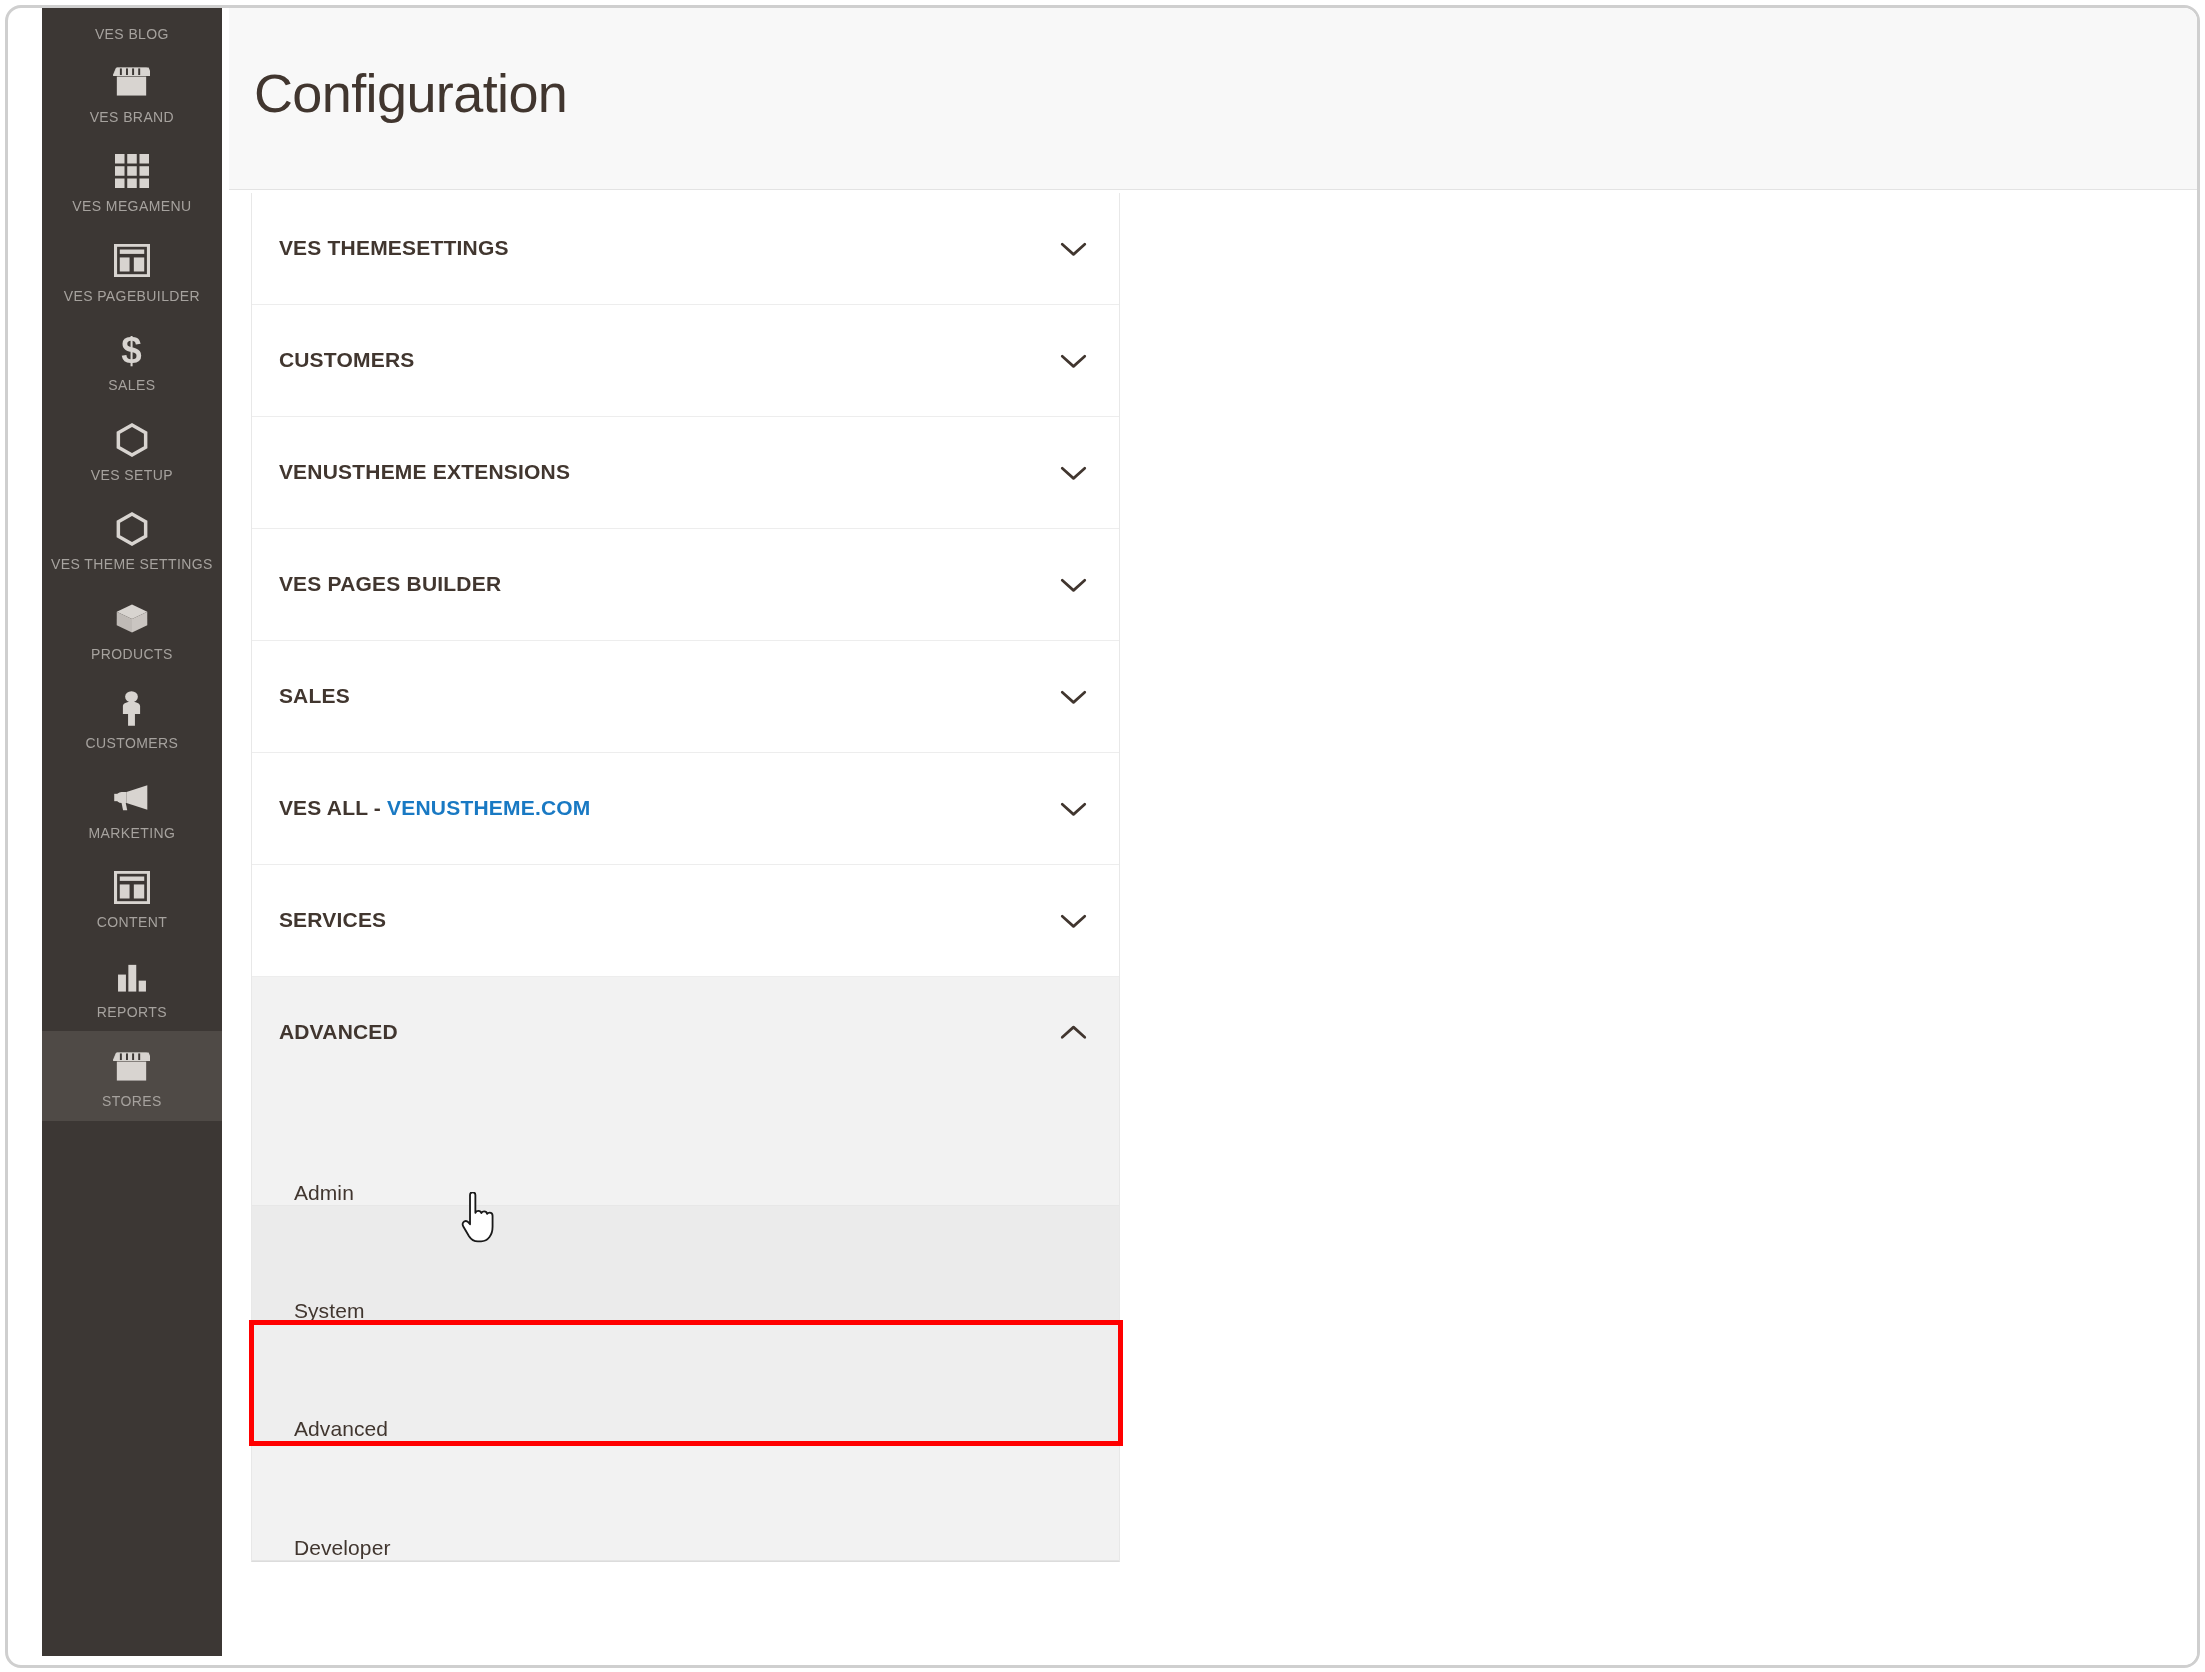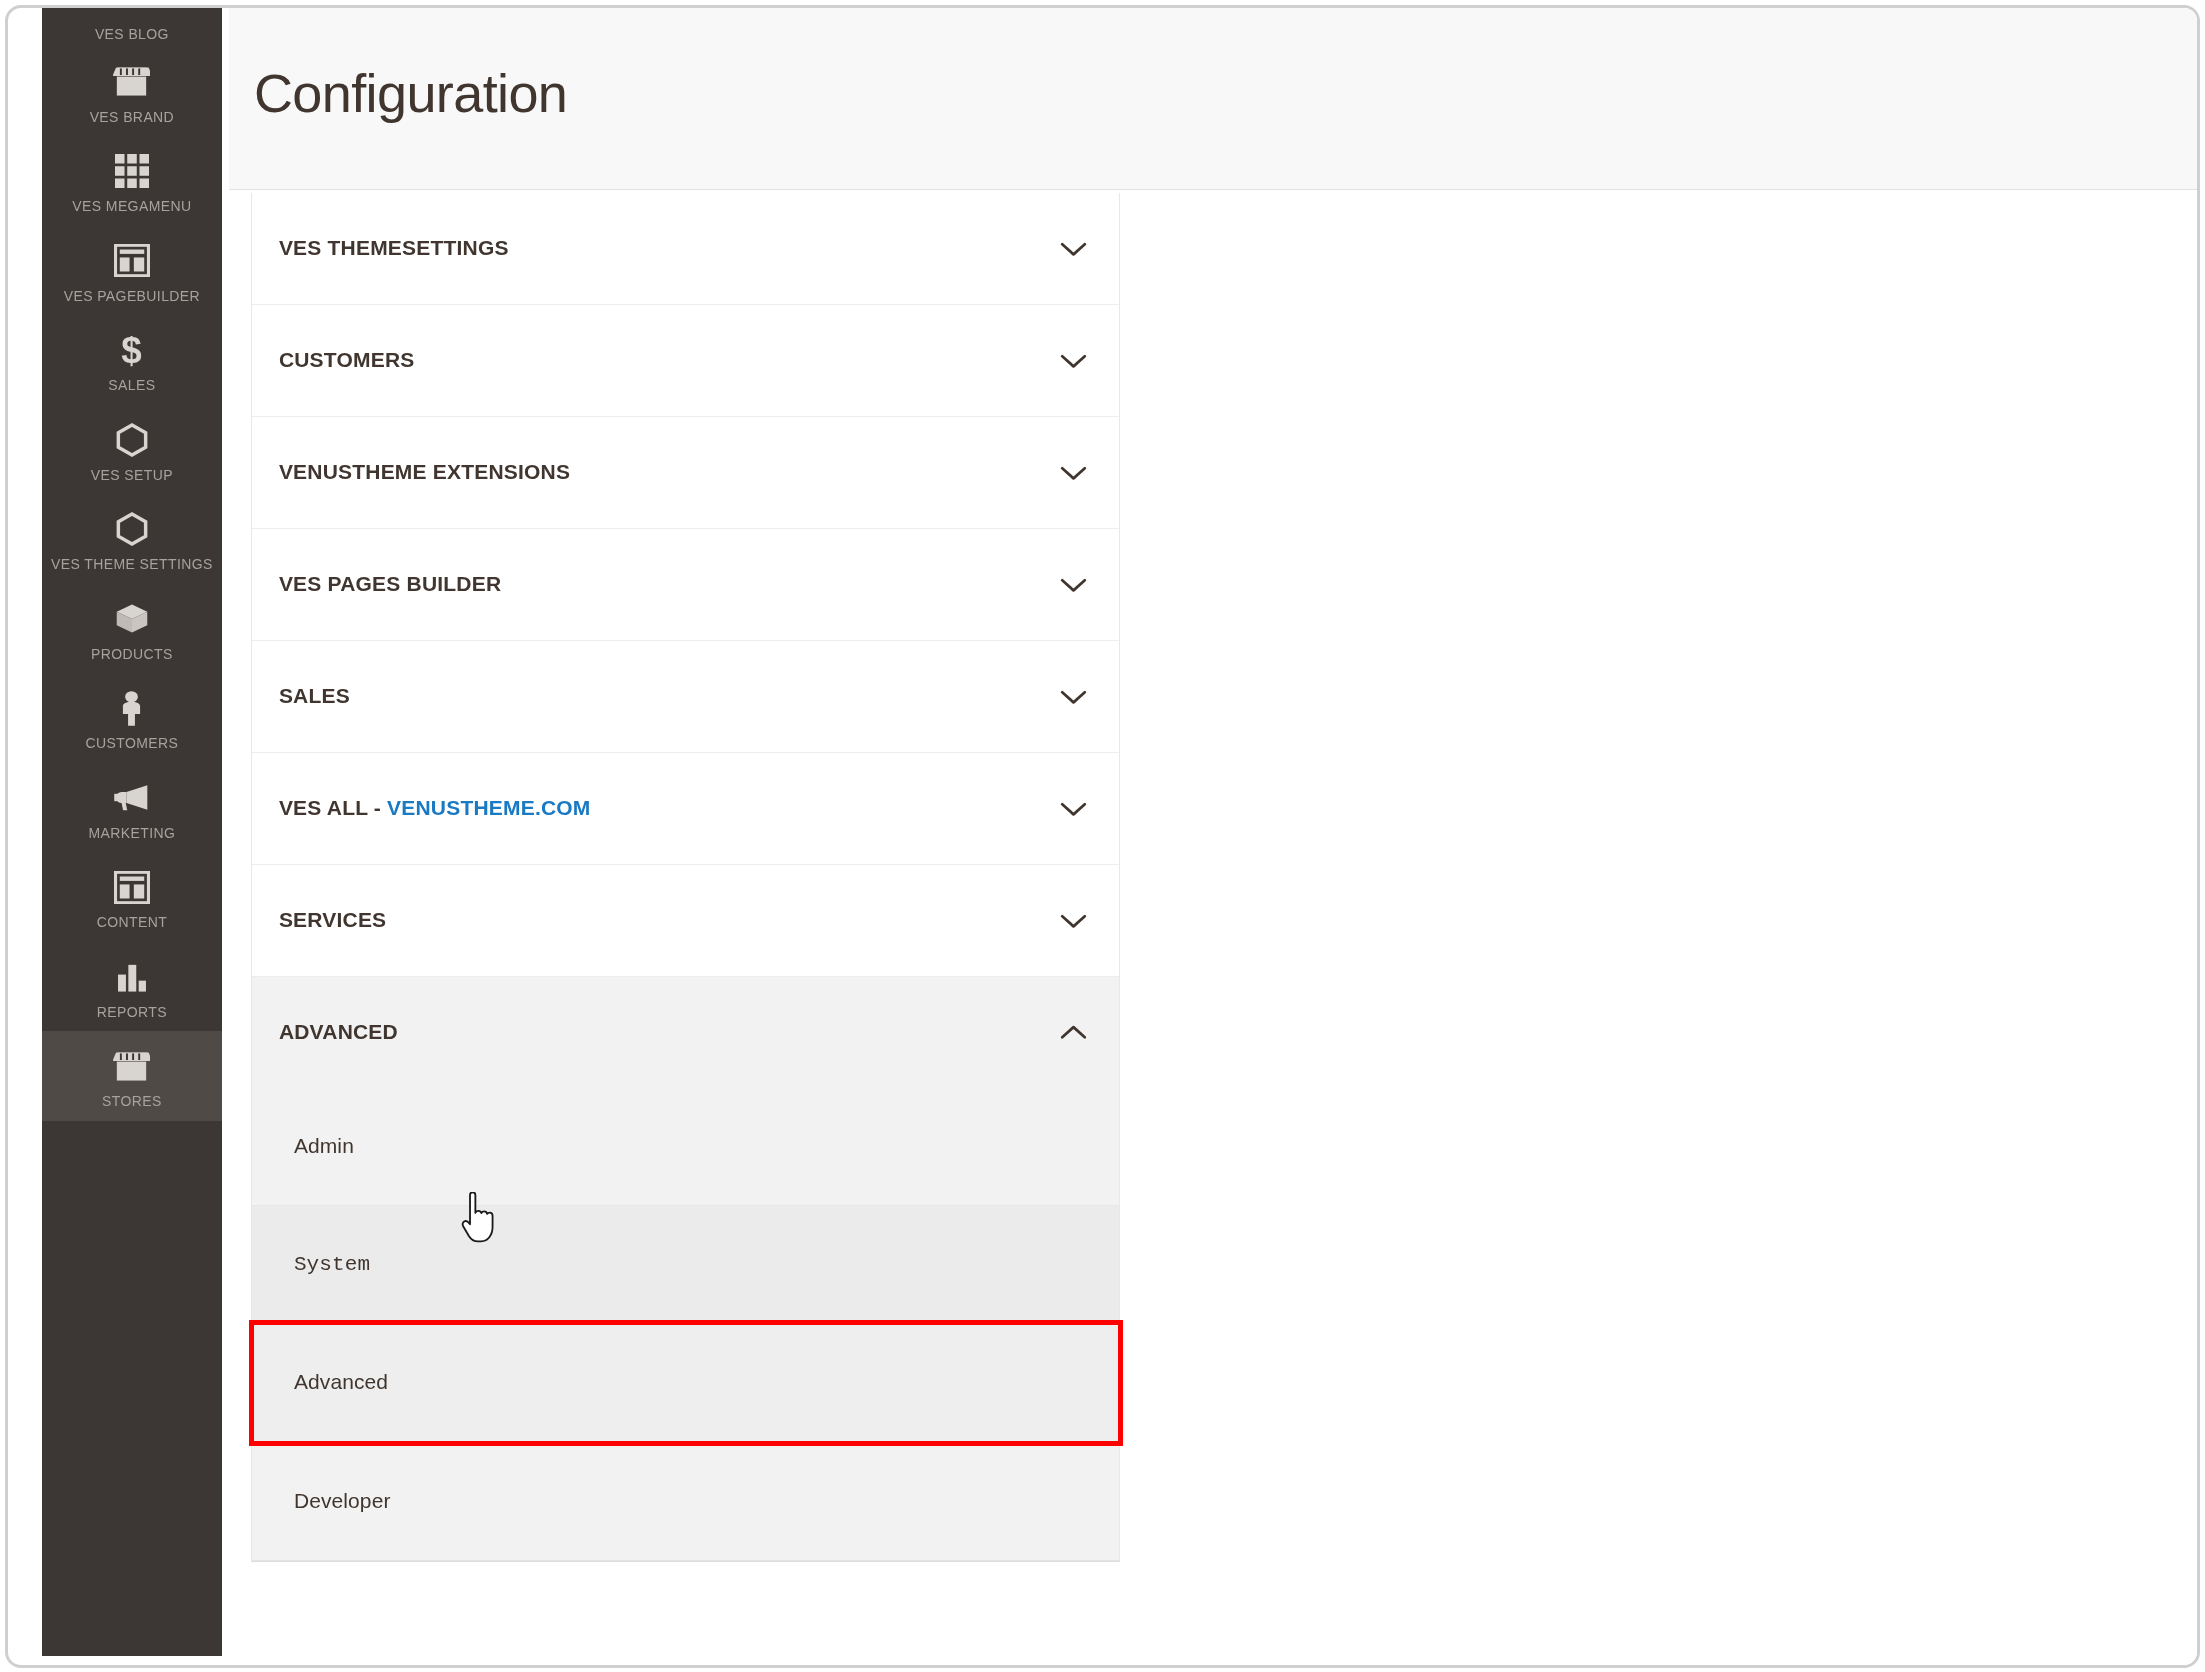--- a/index.html
+++ b/index.html
@@ -142,28 +142,28 @@
     width: 27px; height: 27px;
     display: flex; align-items: center; justify-content: center;
   }
   .chev svg { display: block; }
 
   
   .subitem {
     position: relative;
     height: 118px;
     display: flex;
-    align-items: center;
+    align-items: flex-end;
     padding-left: 42px;
     background: #f2f2f2;
     border-bottom: 1.2px solid #e7e7e7;
     cursor: pointer;
   }
   .subitem:last-child { border-bottom: none; }
-  .subitem.hover { background: #ebebeb; font-family: Liberation Mono, monospace; }
+  .subitem.hover { background: #ebebeb; }
   .subitem.selected { background: #eeeeee; }
   .subitem-label {
     font-size: 21px;
     color: #41362f;
     letter-spacing: 0.1px;
     white-space: nowrap;
   }
 
   
   #red-box {

